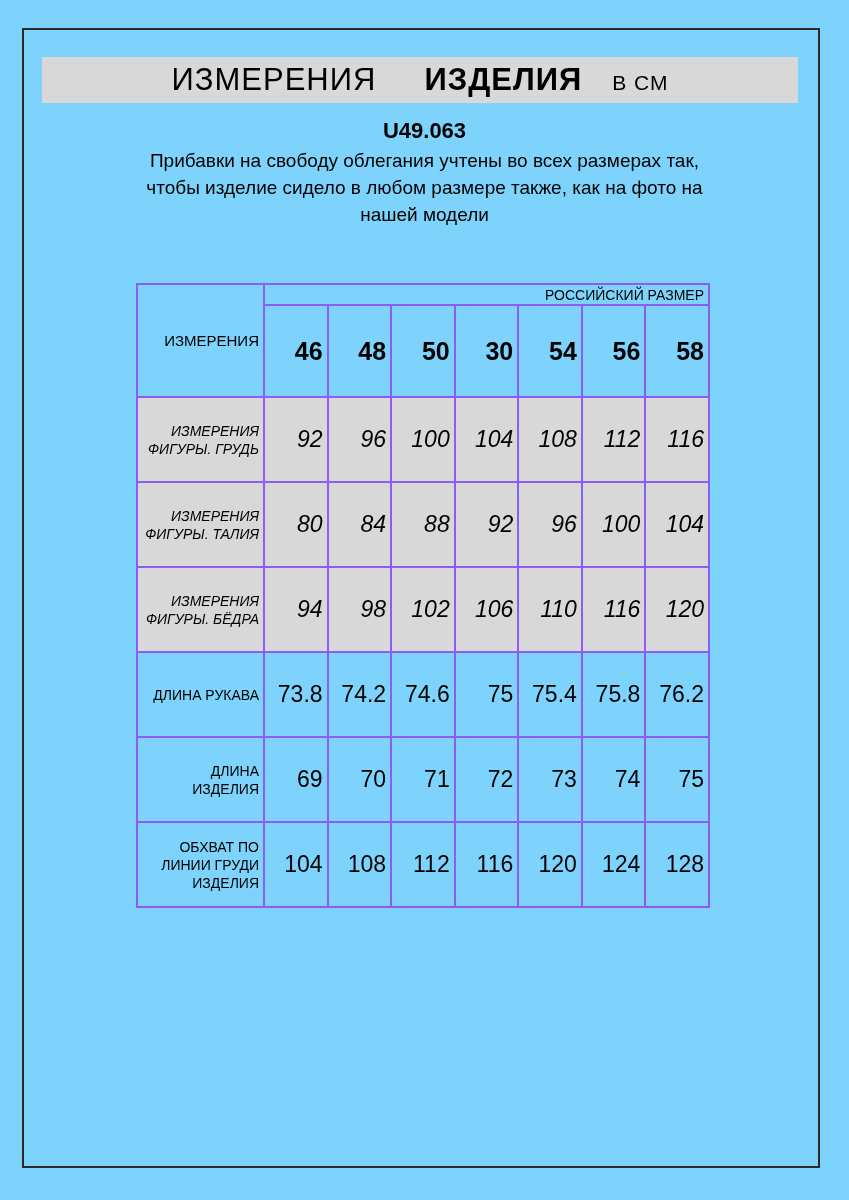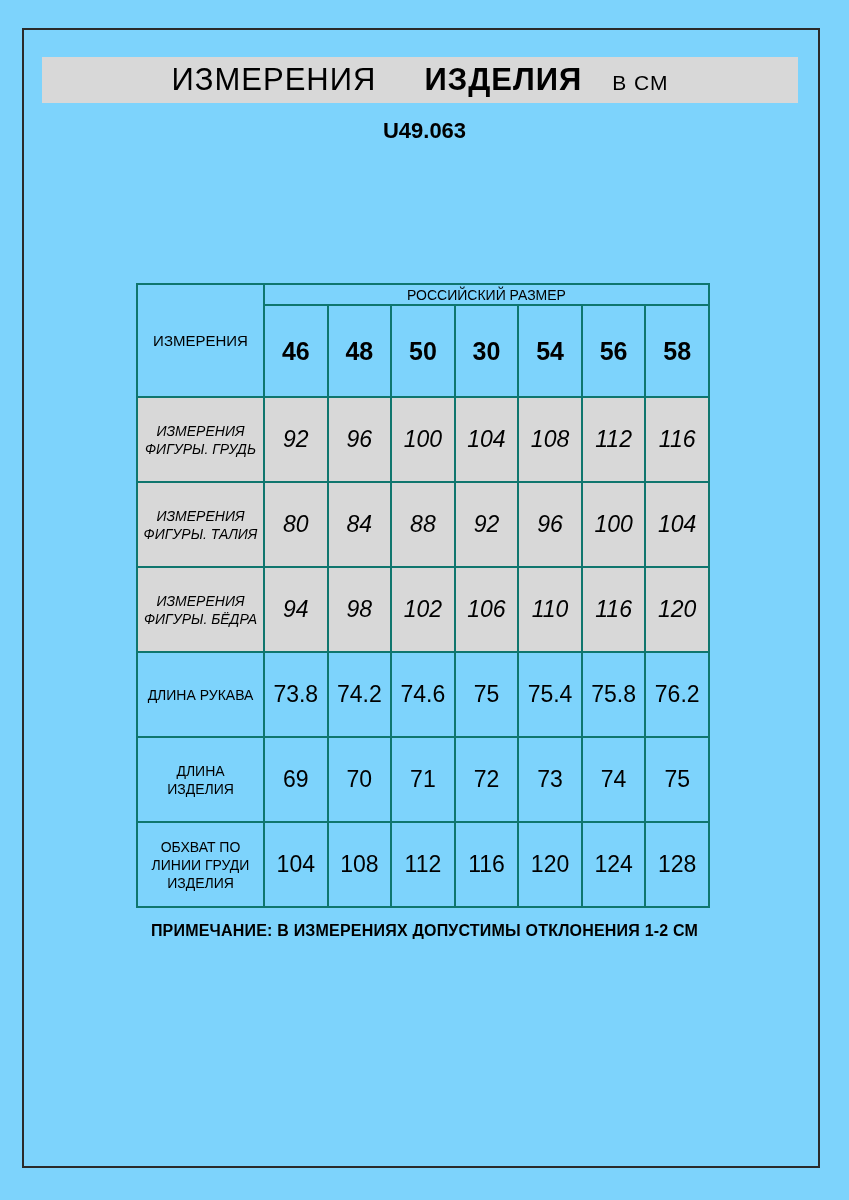--- a/index.html
+++ b/index.html
@@ -75,22 +75,22 @@
   }
   table.size-table {
     position: absolute;
     left: 136px;
     top: 283px;
     width: 574px;
     border-collapse: collapse;
     table-layout: fixed;
   }
   .size-table td, .size-table th {
-    border: 2px solid #0f766e;
-    text-align: center;
+    border: 2px solid #8b5cf6;
+    text-align: right;
     vertical-align: middle;
     padding: 0 4px;
     box-sizing: border-box;
   }
   .corner-cell {
     font-size: 15px;
     font-weight: 400;
   }
   .group-header {
     height: 21px;
@@ -139,20 +139,23 @@
   <div class="page-border"></div>
 
   <div class="title-band">
     <span class="title-main">ИЗМЕРЕНИЯ</span>
     <span class="title-bold">ИЗДЕЛИЯ</span>
     <span class="title-unit">В СМ</span>
   </div>
 
   <div class="product-code">U49.063</div>
 
+  <div class="product-desc">Прибавки на свободу облегания учтены во всех размерах так,
+чтобы изделие сидело в любом размере также, как на фото на
+нашей модели</div>
 
   <table class="size-table">
     <colgroup>
       <col style="width:127px">
       <col>
         <col>
         <col>
         <col>
         <col>
         <col>
@@ -228,14 +231,13 @@
           <td class="row-value">108</td>
           <td class="row-value">112</td>
           <td class="row-value">116</td>
           <td class="row-value">120</td>
           <td class="row-value">124</td>
           <td class="row-value">128</td>
         </tr>
       </tbody>
   </table>
 
-  <div class="note">ПРИМЕЧАНИЕ: В ИЗМЕРЕНИЯХ ДОПУСТИМЫ ОТКЛОНЕНИЯ 1-2 СМ</div>
 </div>
 
 </body></html>

